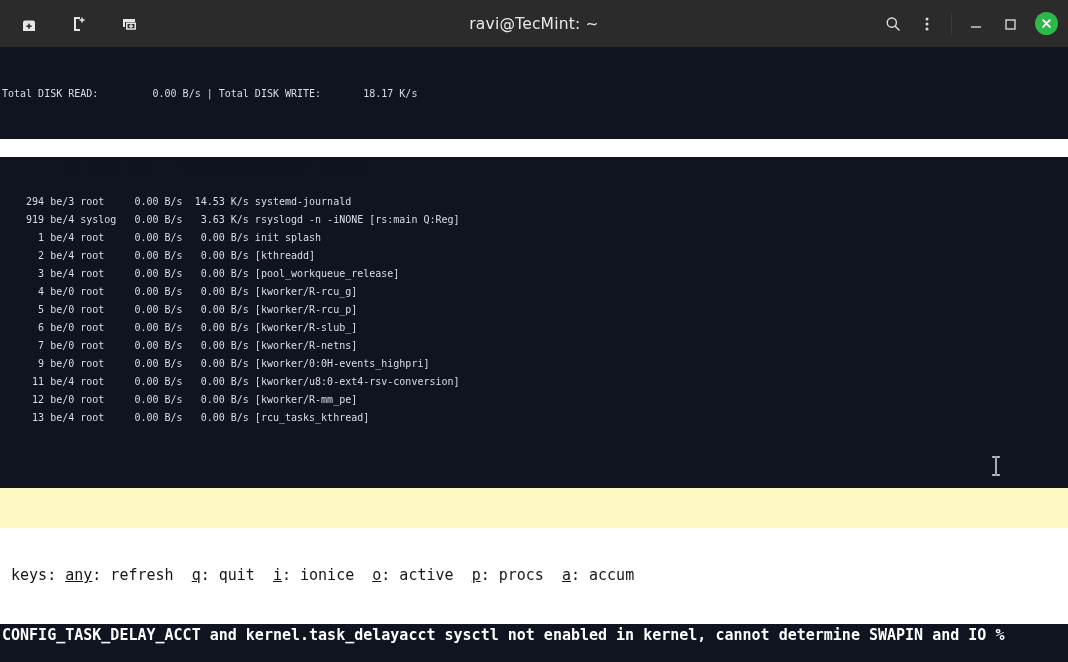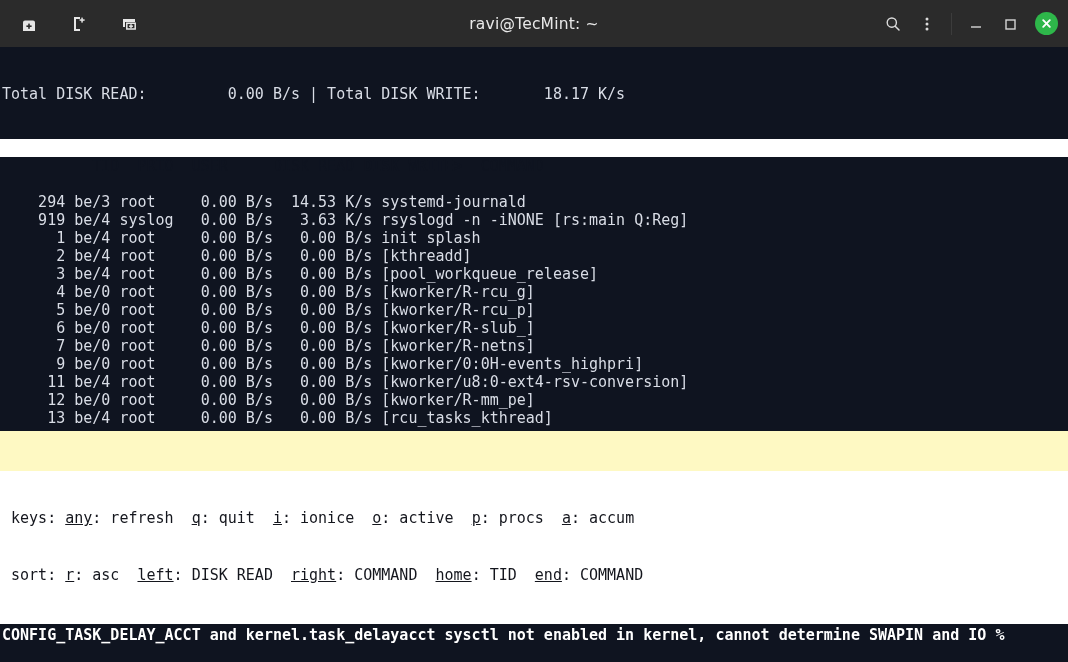--- a/index.html
+++ b/index.html
@@ -91,21 +91,21 @@
     margin-left: 5px;
   }
 
   
   .term {
     flex: 1 1 auto;
     background: #0f1420;
     position: relative;
     overflow: hidden;
     font-family: "DejaVu Sans Mono", monospace;
-    font-size: 15px;
+    font-size: 10px;
     line-height: 18px;
     color: #d9dde6;
     padding-top: 2px;
     white-space: pre;
   }
   .tline {
     height: 18px;
     line-height: 18px;
     white-space: pre;
     padding-left: 2px;
@@ -237,18 +237,17 @@
     <div class="mouse-cursor">
       <svg width="14" height="22" viewBox="0 0 14 22">
         <path d="M4 2h6M4 20h6M7 2v18" stroke="#ffffff" stroke-width="1.8" fill="none" stroke-linecap="round"></path>
         <path d="M4 2h6M4 20h6M7 2v18" stroke="#1a1f2e" stroke-width="0.6" fill="none" stroke-linecap="round"></path>
       </svg>
     </div>
   </div>
 
   <div class="keysbar">
     <div class="kline" id="keys-line"><span> keys: </span><span><u>any</u><span>: refresh  </span></span><span><u>q</u><span>: quit  </span></span><span><u>i</u><span>: ionice  </span></span><span><u>o</u><span>: active  </span></span><span><u>p</u><span>: procs  </span></span><span><u>a</u><span>: accum  </span></span></div>
-    <div class="kline" id="sort-line"><span> sort: </span><span><u>r</u><span>: asc  </span></span><span><u>left</u><span>: DISK READ  </span></span><span><u>right</u><span>: COMMAND  </span></span><span><u>home</u><span>: TID  </span></span><span><u>end</u><span>: COMMAND  </span></span></div>
   </div>
 
   <div class="warnbar">CONFIG_TASK_DELAY_ACCT and kernel.task_delayacct sysctl not enabled in kernel, cannot determine SWAPIN and IO %</div>
 
 </div>
 
 </body></html>

